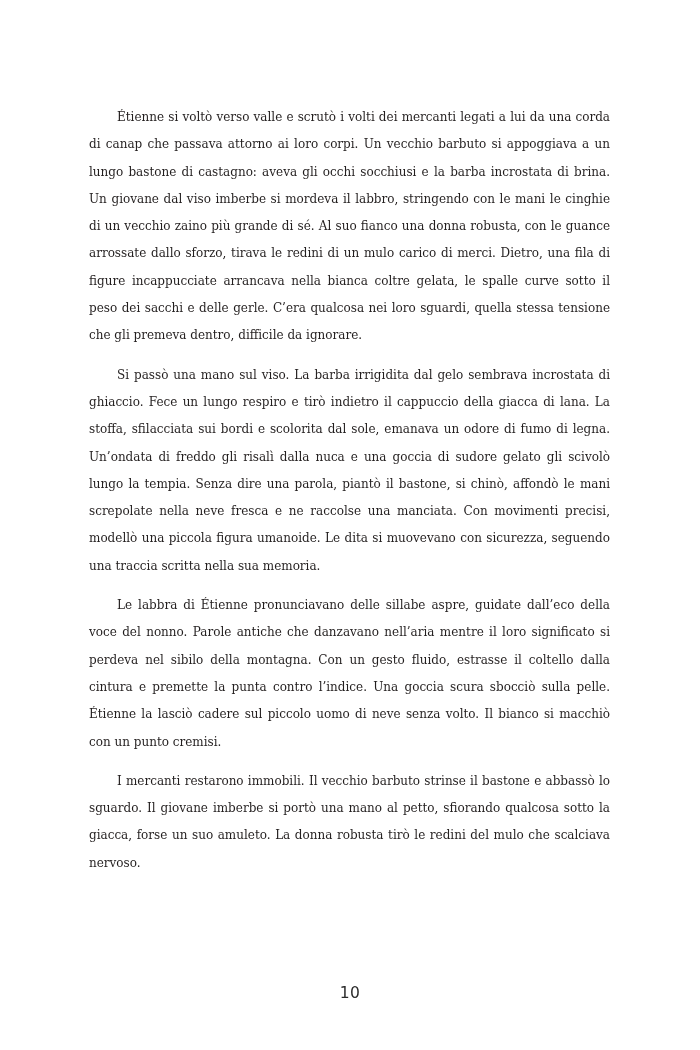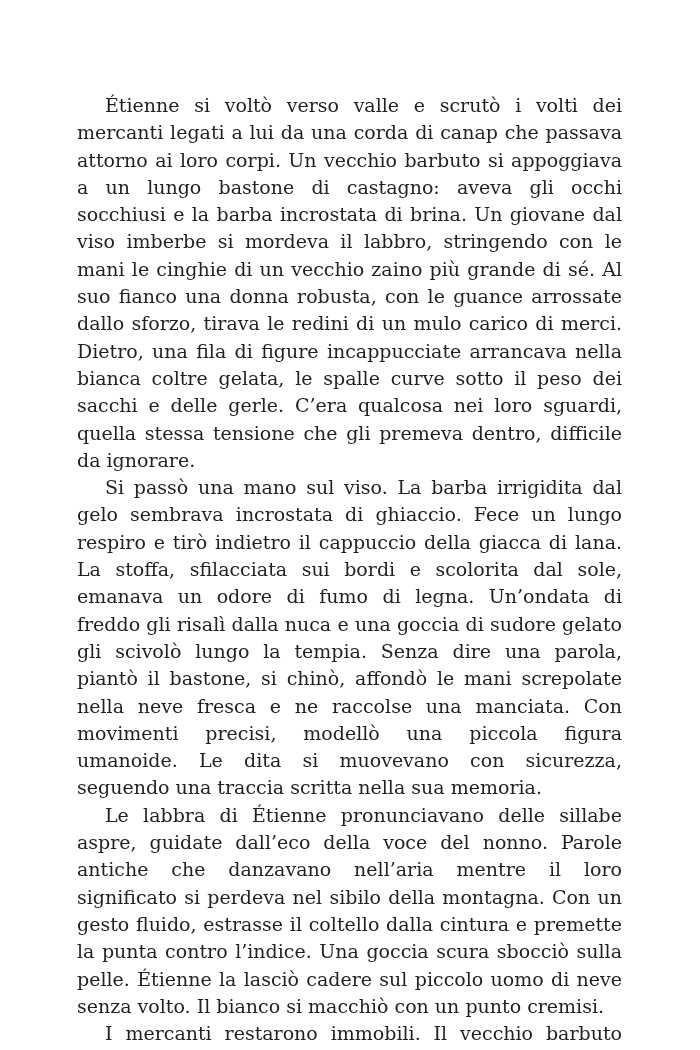--- a/index.html
+++ b/index.html
@@ -22,22 +22,22 @@
   }
 
   .text-block {
     position: absolute;
     left: 77px;
     top: 92px;
     width: 545px;
   }
 
   .para {
-    margin: 0;
-    font-size: 19px;
+    margin: 12px;
+    font-size: 12px;
     line-height: 27.3px;
     color: #231f1f;
     text-align: justify;
     text-indent: 28px;
     hyphens: auto;
     -webkit-hyphens: auto;
     text-justify: inter-word;
     font-kerning: normal;
   }
 
@@ -59,14 +59,15 @@
 <div class="page">
 
   <div class="text-block">
     <p class="para">Étienne si voltò verso valle e scrutò i volti dei mercanti legati a lui da una corda di canap che passava attorno ai loro corpi. Un vecchio barbuto si appoggiava a un lungo bastone di castagno: aveva gli occhi socchiusi e la barba incrostata di brina. Un giovane dal viso imberbe si mordeva il labbro, stringendo con le mani le cinghie di un vecchio zaino più grande di sé. Al suo fianco una donna robusta, con le guance arrossate dallo sforzo, tirava le redini di un mulo carico di merci. Dietro, una fila di figure incappucciate arrancava nella bianca coltre gelata, le spalle curve sotto il peso dei sacchi e delle gerle. C’era qualcosa nei loro sguardi, quella stessa tensione che gli premeva dentro, difficile da ignorare.</p>
     <p class="para">Si passò una mano sul viso. La barba irrigidita dal gelo sembrava incrostata di ghiaccio. Fece un lungo respiro e tirò indietro il cappuccio della giacca di lana. La stoffa, sfilacciata sui bordi e scolorita dal sole, emanava un odore di fumo di legna. Un’ondata di freddo gli risalì dalla nuca e una goccia di sudore gelato gli scivolò lungo la tempia. Senza dire una parola, piantò il bastone, si chinò, affondò le mani screpolate nella neve fresca e ne raccolse una manciata. Con movimenti precisi, modellò una piccola figura umanoide. Le dita si muovevano con sicurezza, seguendo una traccia scritta nella sua memoria.</p>
     <p class="para">Le labbra di Étienne pronunciavano delle sillabe aspre, guidate dall’eco della voce del nonno. Parole antiche che danzavano nell’aria mentre il loro significato si perdeva nel sibilo della montagna. Con un gesto fluido, estrasse il coltello dalla cintura e premette la punta contro l’indice. Una goccia scura sbocciò sulla pelle. Étienne la lasciò cadere sul piccolo uomo di neve senza volto. Il bianco si macchiò con un punto cremisi.</p>
     <p class="para">I mercanti restarono immobili. Il vecchio barbuto strinse il bastone e abbassò lo sguardo. Il giovane imberbe si portò una mano al petto, sfiorando qualcosa sotto la giacca, forse un suo amuleto. La donna robusta tirò le redini del mulo che scalciava nervoso.</p>
 
   </div>
 
+  <div class="folio">10</div>
 
 </div>
 
 </body></html>

